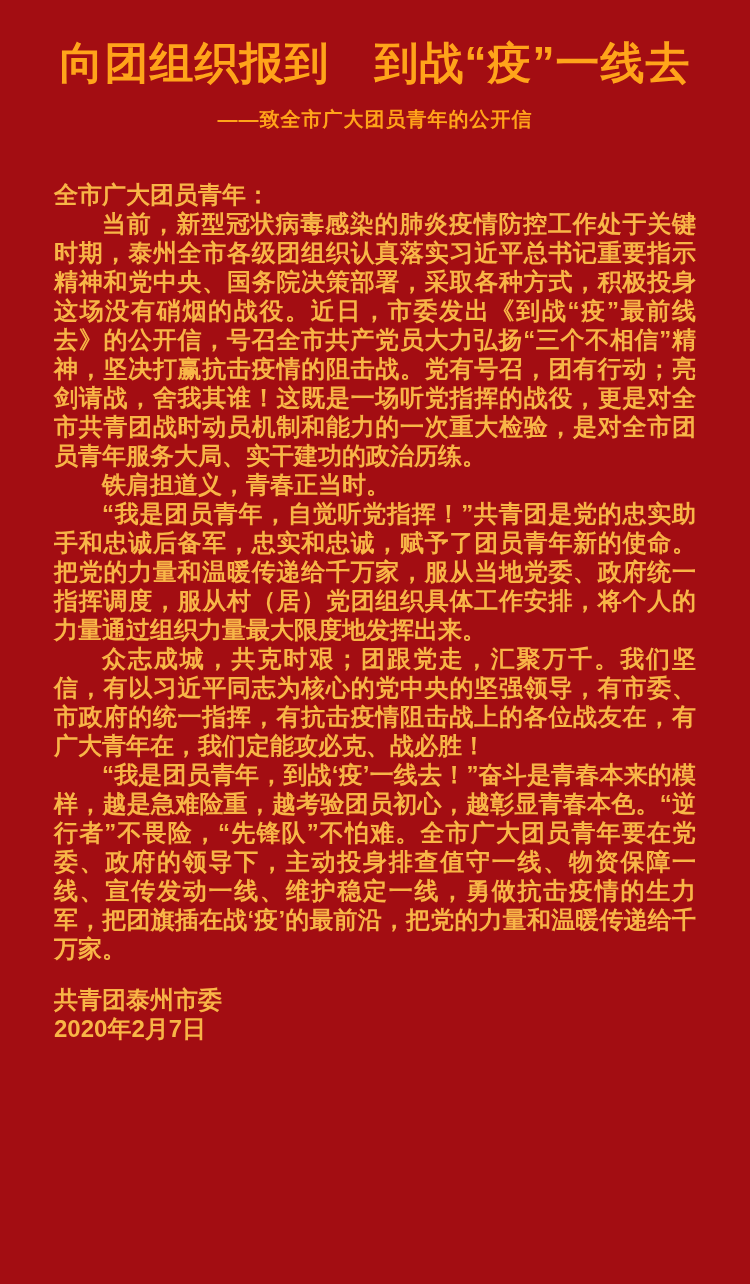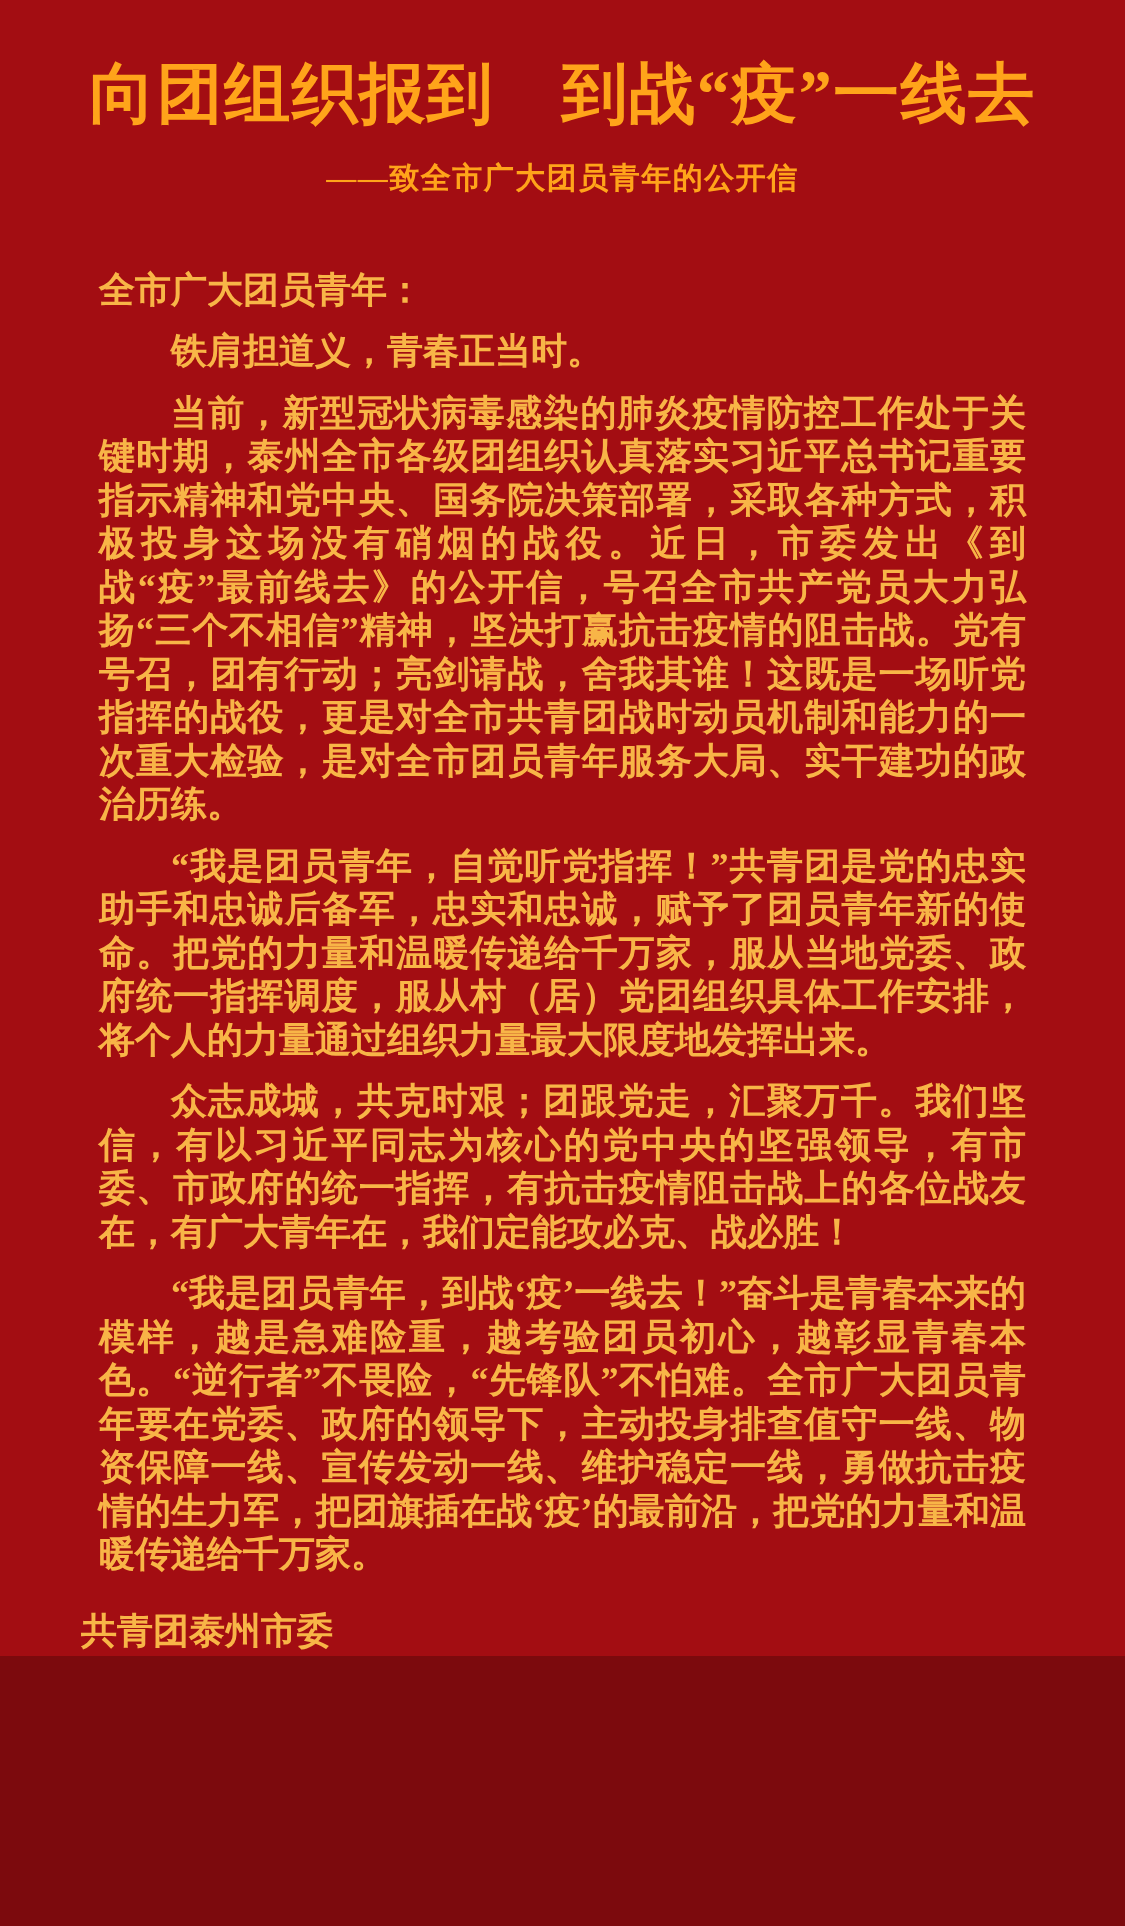--- a/index.html
+++ b/index.html
@@ -1,23 +1,23 @@
 <!DOCTYPE html>
 <html style="--page-bg: #a30d12; --title-gold: #ffa41a; --text-gold: #f8b547;"><head>
 <meta charset="utf-8">
 <style>
   html, body { margin: 0; padding: 0; }
   body { background: #7c0a0d; }
   .page {
     position: relative;
     width: 750px;
-    height: 1104px;
+    height: 1284px;
     margin: 0 auto;
     background: var(--page-bg, #a30d12);
-    font-family: Liberation Serif, serif;
+    font-family: Liberation Sans, sans-serif;
     overflow: hidden;
     box-sizing: border-box;
   }
   .header {
     padding-top: 38px;
     text-align: center;
     color: var(--title-gold, #ffa41a);
   }
   .title {
     margin: 0;
@@ -34,43 +34,43 @@
     letter-spacing: 1px;
   }
   .letter {
     margin: 44px 54px 0 54px;
     color: var(--text-gold, #f8b547);
     font-size: 24px;
     line-height: 29px;
     font-weight: bold;
     text-align: justify;
   }
-  .letter p { margin: 12px; padding: 0; }
+  .letter p { margin: 0; padding: 0; }
   .letter p.indent { text-indent: 2em; }
   .sig-block {
     margin-top: 22px;
     text-align: left;
     padding-right: 36px;
   }
   .sig-block div { line-height: 29px; }
 </style>
 </head>
 <body>
 
 <div class="page">
 
   <div class="header">
     <h1 class="title">向团组织报到　到战“疫”一线去</h1>
     <h2 class="subtitle">——致全市广大团员青年的公开信</h2>
   </div>
 
   <div class="letter">
     <p>全市广大团员青年：</p>
+    <p class="indent">当前，新型冠状病毒感染的肺炎疫情防控工作处于关键时期，泰州全市各级团组织认真落实习近平总书记重要指示精神和党中央、国务院决策部署，采取各种方式，积极投身这场没有硝烟的战役。近日，市委发出《到战“疫”最前线去》的公开信，号召全市共产党员大力弘扬“三个不相信”精神，坚决打赢抗击疫情的阻击战。党有号召，团有行动；亮剑请战，舍我其谁！这既是一场听党指挥的战役，更是对全市共青团战时动员机制和能力的一次重大检验，是对全市团员青年服务大局、实干建功的政治历练。</p>
     <p class="indent">铁肩担道义，青春正当时。</p>
-    <p class="indent">当前，新型冠状病毒感染的肺炎疫情防控工作处于关键时期，泰州全市各级团组织认真落实习近平总书记重要指示精神和党中央、国务院决策部署，采取各种方式，积极投身这场没有硝烟的战役。近日，市委发出《到战“疫”最前线去》的公开信，号召全市共产党员大力弘扬“三个不相信”精神，坚决打赢抗击疫情的阻击战。党有号召，团有行动；亮剑请战，舍我其谁！这既是一场听党指挥的战役，更是对全市共青团战时动员机制和能力的一次重大检验，是对全市团员青年服务大局、实干建功的政治历练。</p>
     <p class="indent">“我是团员青年，自觉听党指挥！”共青团是党的忠实助手和忠诚后备军，忠实和忠诚，赋予了团员青年新的使命。把党的力量和温暖传递给千万家，服从当地党委、政府统一指挥调度，服从村（居）党团组织具体工作安排，将个人的力量通过组织力量最大限度地发挥出来。</p>
     <p class="indent">众志成城，共克时艰；团跟党走，汇聚万千。我们坚信，有以习近平同志为核心的党中央的坚强领导，有市委、市政府的统一指挥，有抗击疫情阻击战上的各位战友在，有广大青年在，我们定能攻必克、战必胜！</p>
     <p class="indent">“我是团员青年，到战‘疫’一线去！”奋斗是青春本来的模样，越是急难险重，越考验团员初心，越彰显青春本色。“逆行者”不畏险，“先锋队”不怕难。全市广大团员青年要在党委、政府的领导下，主动投身排查值守一线、物资保障一线、宣传发动一线、维护稳定一线，勇做抗击疫情的生力军，把团旗插在战‘疫’的最前沿，把党的力量和温暖传递给千万家。</p>
 
     <div class="sig-block">
       <div>共青团泰州市委</div>
       <div>2020年2月7日</div>
     </div>
   </div>
 

